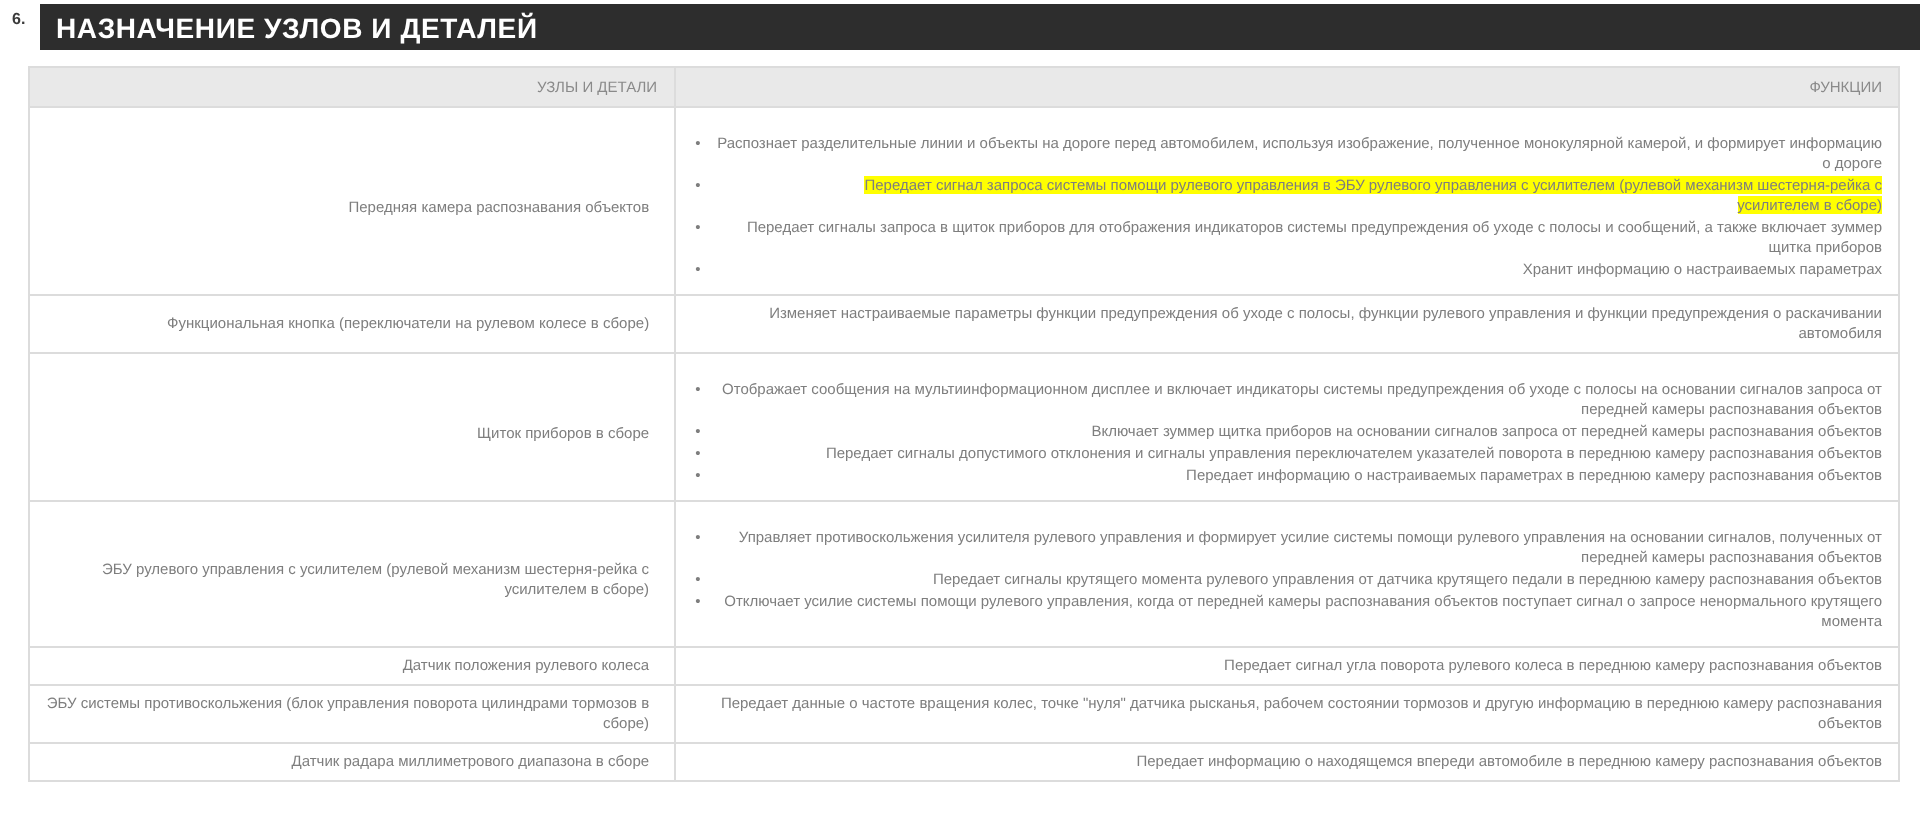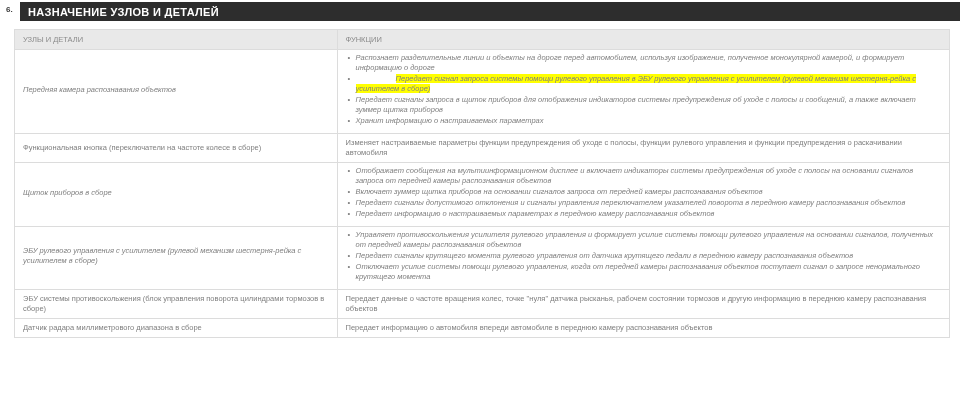--- a/index.html
+++ b/index.html
@@ -17,49 +17,49 @@
     font-family:"Liberation Sans","DejaVu Sans",sans-serif;
     overflow:hidden;
   }
   .section-head{position:relative;padding-top:2px;}
   .section-num{
     position:absolute;left:6px;top:5px;
     font-size:8px;font-weight:bold;color:#3a3a3a;
   }
   .section-bar{
     margin-left:20px;background:var(--bar-bg);color:#ffffff;
-    font-size:11px;font-weight:bold;letter-spacing:.3px;
+    font-size:14px;font-weight:bold;letter-spacing:.3px;
     padding:4px 8px 3px 8px;text-transform:uppercase;
   }
   table.main{
     border-collapse:collapse;table-layout:fixed;
     margin:8px 10px 0 14px;width:936px;
   }
   th,td{
     border:1px solid var(--border);
     font-size:7.5px;line-height:10px;color:var(--txt);
-    text-align:left;vertical-align:middle;font-weight:normal;
+    text-align:right;vertical-align:middle;font-weight:normal;
     padding:4px 8px;
     word-wrap:break-word;
   }
   thead th{
     background:var(--head-bg);color:var(--head-txt);
     padding:5px 8px 4px 8px;
   }
   td.cell-component{padding-right:12px;}
   ul.fn-list{margin:0;padding:0;list-style:none;}
   li.fn-item{
     position:relative;padding-left:10px;margin:1px 0;
   }
   li.fn-item::before{
     content:"\2022";
     position:absolute;left:2px;top:0;color:var(--txt);
   }
   .hl{background:var(--hl);margin-left:40px;}
-  tr.row-tall td{padding-top:2px;padding-bottom:6px;font-style:italic;}
+  tr.row-tall td{padding-top:12px;padding-bottom:6px;}
 </style>
 </head>
 <body>
 
 <div class="section-head">
   <span class="section-num">6.</span>
   <div class="section-bar">
     <span>НАЗНАЧЕНИЕ УЗЛОВ И ДЕТАЛЕЙ</span>
   </div>
 </div>
@@ -81,21 +81,21 @@
         <td>
           <ul class="fn-list">
             <li class="fn-item"><span>Распознает разделительные линии и объекты на дороге перед автомобилем, используя изображение, полученное монокулярной камерой, и формирует информацию о дороге</span></li>
             <li class="fn-item"><span class="hl">Передает сигнал запроса системы помощи рулевого управления в ЭБУ рулевого управления с усилителем (рулевой механизм шестерня-рейка с усилителем в сборе)</span></li>
             <li class="fn-item"><span>Передает сигналы запроса в щиток приборов для отображения индикаторов системы предупреждения об уходе с полосы и сообщений, а также включает зуммер щитка приборов</span></li>
             <li class="fn-item"><span>Хранит информацию о настраиваемых параметрах</span></li>
           </ul>
         </td>
       </tr>
       <tr>
-        <td class="cell-component">Функциональная кнопка (переключатели на частоте колесе в сборе)</td>
+        <td class="cell-component">Функциональная кнопка (переключатели на рулевом колесе в сборе)</td>
         <td><span>Изменяет настраиваемые параметры функции предупреждения об уходе с полосы, функции рулевого управления и функции предупреждения о раскачивании автомобиля</span></td>
       </tr>
       <tr class="row-tall">
         <td class="cell-component">Щиток приборов в сборе</td>
         <td>
           <ul class="fn-list">
             <li class="fn-item"><span>Отображает сообщения на мультиинформационном дисплее и включает индикаторы системы предупреждения об уходе с полосы на основании сигналов запроса от передней камеры распознавания объектов</span></li>
             <li class="fn-item"><span>Включает зуммер щитка приборов на основании сигналов запроса от передней камеры распознавания объектов</span></li>
             <li class="fn-item"><span>Передает сигналы допустимого отклонения и сигналы управления переключателем указателей поворота в переднюю камеру распознавания объектов</span></li>
             <li class="fn-item"><span>Передает информацию о настраиваемых параметрах в переднюю камеру распознавания объектов</span></li>
@@ -106,21 +106,25 @@
         <td class="cell-component">ЭБУ рулевого управления с усилителем (рулевой механизм шестерня-рейка с усилителем в сборе)</td>
         <td>
           <ul class="fn-list">
             <li class="fn-item"><span>Управляет противоскольжения усилителя рулевого управления и формирует усилие системы помощи рулевого управления на основании сигналов, полученных от передней камеры распознавания объектов</span></li>
             <li class="fn-item"><span>Передает сигналы крутящего момента рулевого управления от датчика крутящего педали в переднюю камеру распознавания объектов</span></li>
             <li class="fn-item"><span>Отключает усилие системы помощи рулевого управления, когда от передней камеры распознавания объектов поступает сигнал о запросе ненормального крутящего момента</span></li>
           </ul>
         </td>
       </tr>
       <tr>
+        <td class="cell-component">Датчик положения рулевого колеса</td>
+        <td><span>Передает сигнал угла поворота рулевого колеса в переднюю камеру распознавания объектов</span></td>
+      </tr>
+      <tr>
         <td class="cell-component">ЭБУ системы противоскольжения (блок управления поворота цилиндрами тормозов в сборе)</td>
         <td><span>Передает данные о частоте вращения колес, точке "нуля" датчика рысканья, рабочем состоянии тормозов и другую информацию в переднюю камеру распознавания объектов</span></td>
       </tr>
       <tr>
         <td class="cell-component">Датчик радара миллиметрового диапазона в сборе</td>
-        <td><span>Передает информацию о автомобиля впереди автомобиле в переднюю камеру распознавания объектов</span></td>
+        <td><span>Передает информацию о находящемся впереди автомобиле в переднюю камеру распознавания объектов</span></td>
       </tr>
     </tbody>
 </table>
 
 </body></html>

